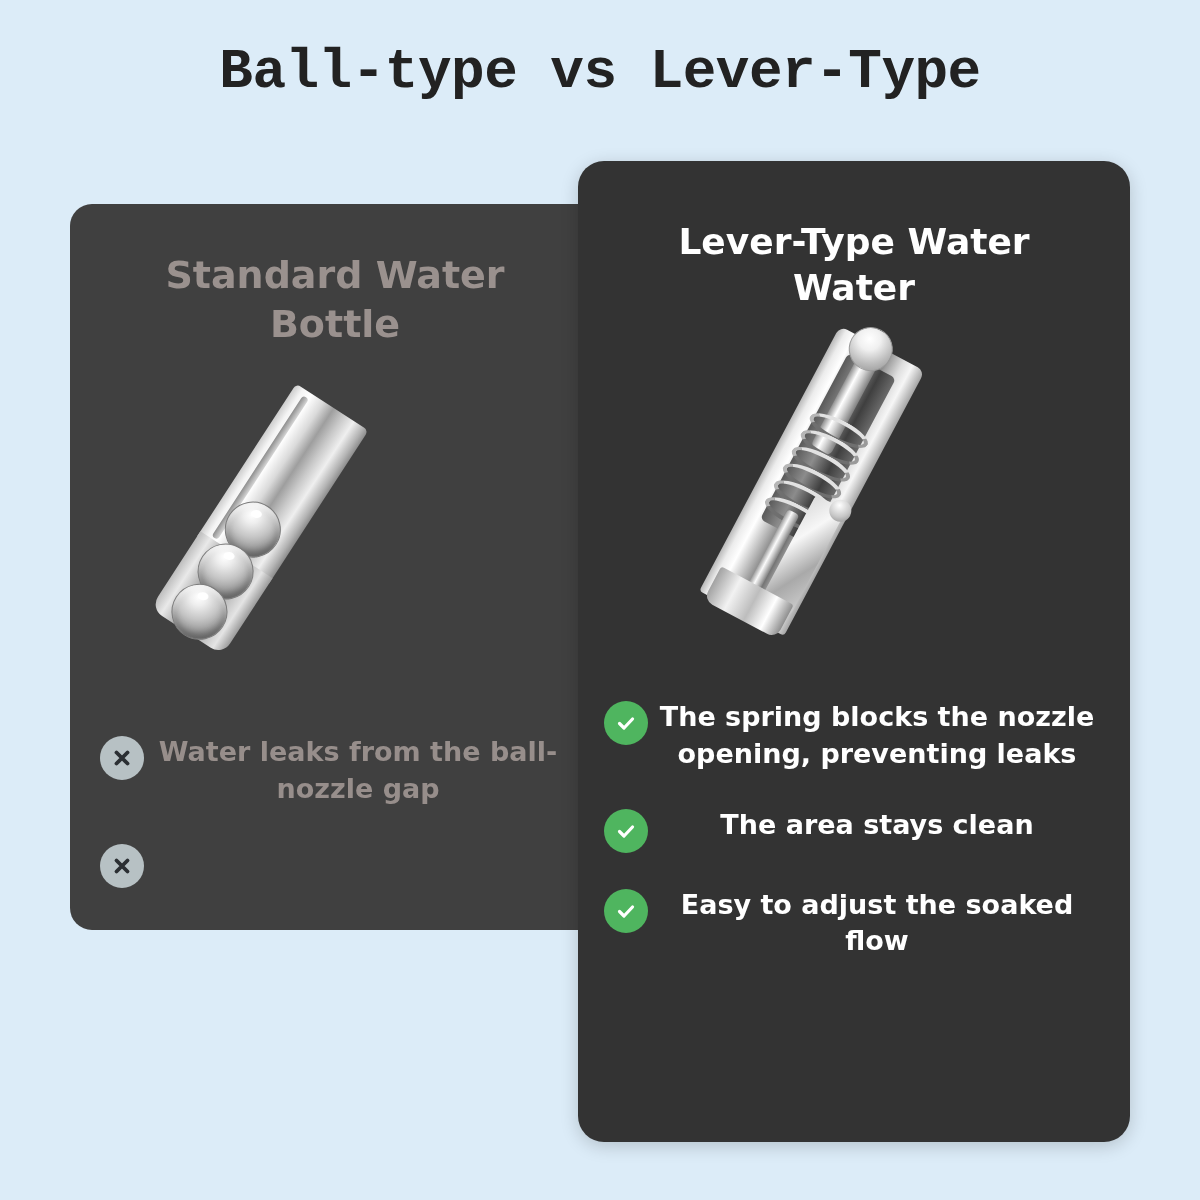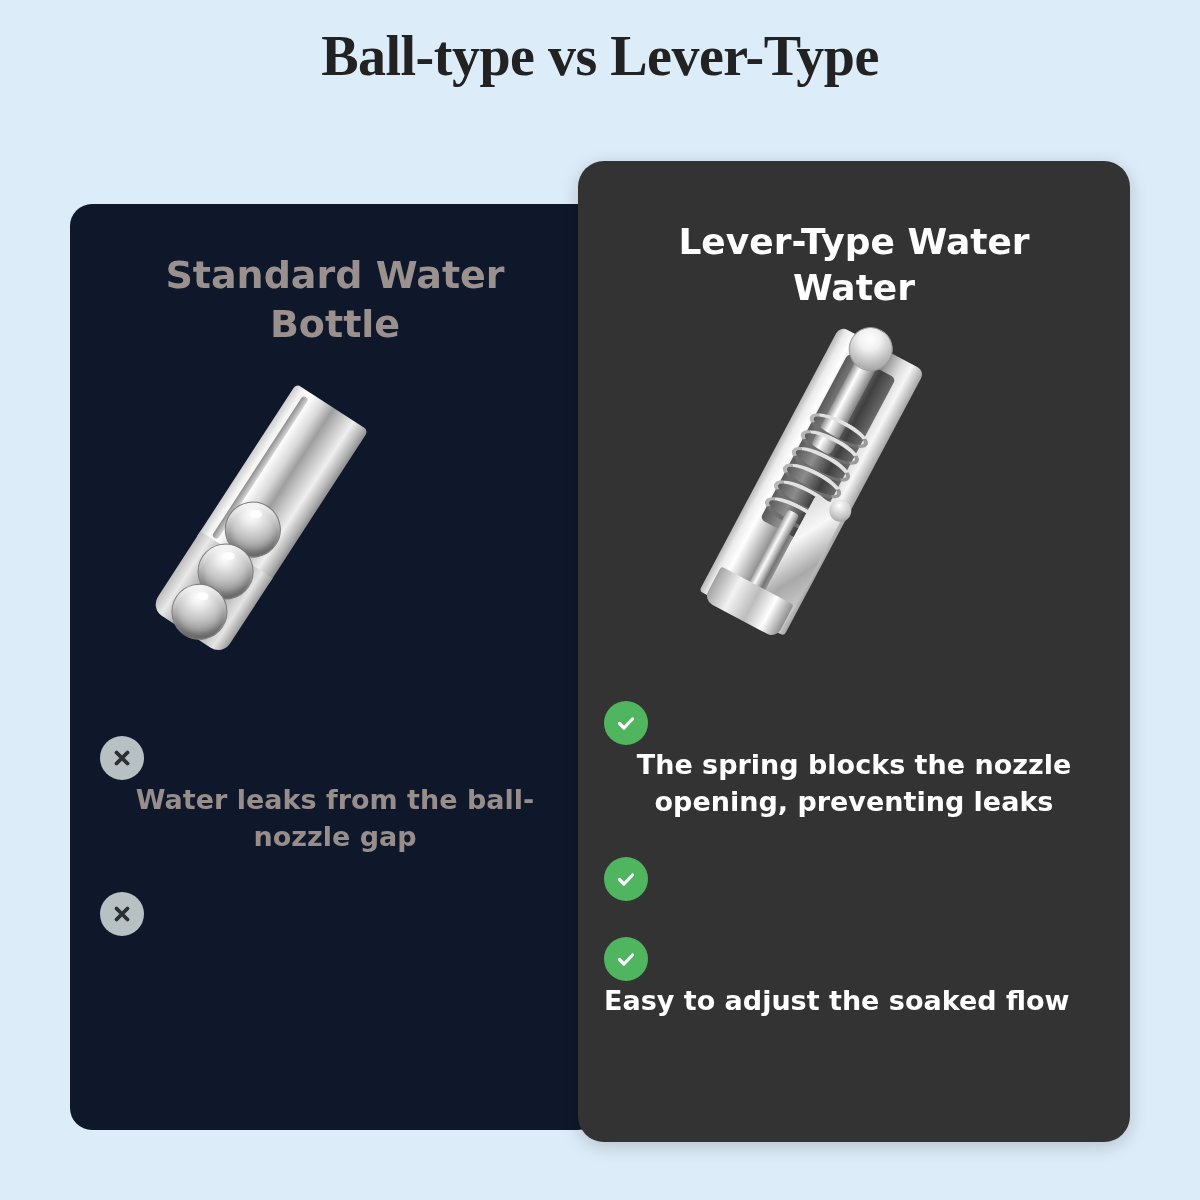--- a/index.html
+++ b/index.html
@@ -14,43 +14,43 @@
     background: #dcecf8;
     font-family: "DejaVu Sans", sans-serif;
     position: relative;
   }
 
   .page { position: relative; width: 1200px; height: 1200px; }
 
   
   .page-title {
     position: absolute;
-    top: 24px;
+    top: 40px;
     left: 0;
     width: 1200px;
     text-align: center;
     font-size: 56px;
     font-weight: 800;
     letter-spacing: -0.5px;
     color: #222222;
-    font-family: Liberation Serif, serif;
+    font-family: Liberation Mono, monospace;
   }
 
   
   .card {
     position: absolute;
     border-radius: 22px;
   }
 
   .card-standard {
     left: 70px;
     top: 204px;
     width: 530px;
-    height: 926px;
-    background: #0f172a;
+    height: 726px;
+    background: #404040;
     z-index: 1;
   }
 
   .card-lever {
     left: 578px;
     top: 161px;
     width: 552px;
     height: 981px;
     background: #333333;
     border-radius: 26px;
@@ -234,21 +234,20 @@
   }
 
   
   .bullet-list { padding: 0 26px; }
 
   .bullet-row {
     display: flex;
     align-items: flex-start;
     gap: 2px;
     margin-bottom: 26px;
-    flex-direction: column;
   }
   .bullet-row:last-child { margin-bottom: 0; }
 
   .bullet-icon {
     flex: 0 0 auto;
     width: 44px;
     height: 44px;
     border-radius: 50%;
     display: flex;
     align-items: center;
@@ -361,20 +360,21 @@
         </span>
         <span class="bullet-text">The spring blocks the nozzle opening, preventing leaks</span>
       </div>
 
       <div class="bullet-row">
         <span class="bullet-icon icon-check">
           <svg width="24" height="24" viewBox="0 0 24 24" aria-hidden="true">
             <path d="M5.5 12.5 L10 17 L18.5 8" fill="none" stroke="#ffffff" stroke-width="3.2" stroke-linecap="round" stroke-linejoin="round"></path>
           </svg>
         </span>
+        <span class="bullet-text">The area stays clean</span>
       </div>
 
       <div class="bullet-row">
         <span class="bullet-icon icon-check">
           <svg width="24" height="24" viewBox="0 0 24 24" aria-hidden="true">
             <path d="M5.5 12.5 L10 17 L18.5 8" fill="none" stroke="#ffffff" stroke-width="3.2" stroke-linecap="round" stroke-linejoin="round"></path>
           </svg>
         </span>
         <span class="bullet-text">Easy to adjust the soaked flow</span>
       </div>

